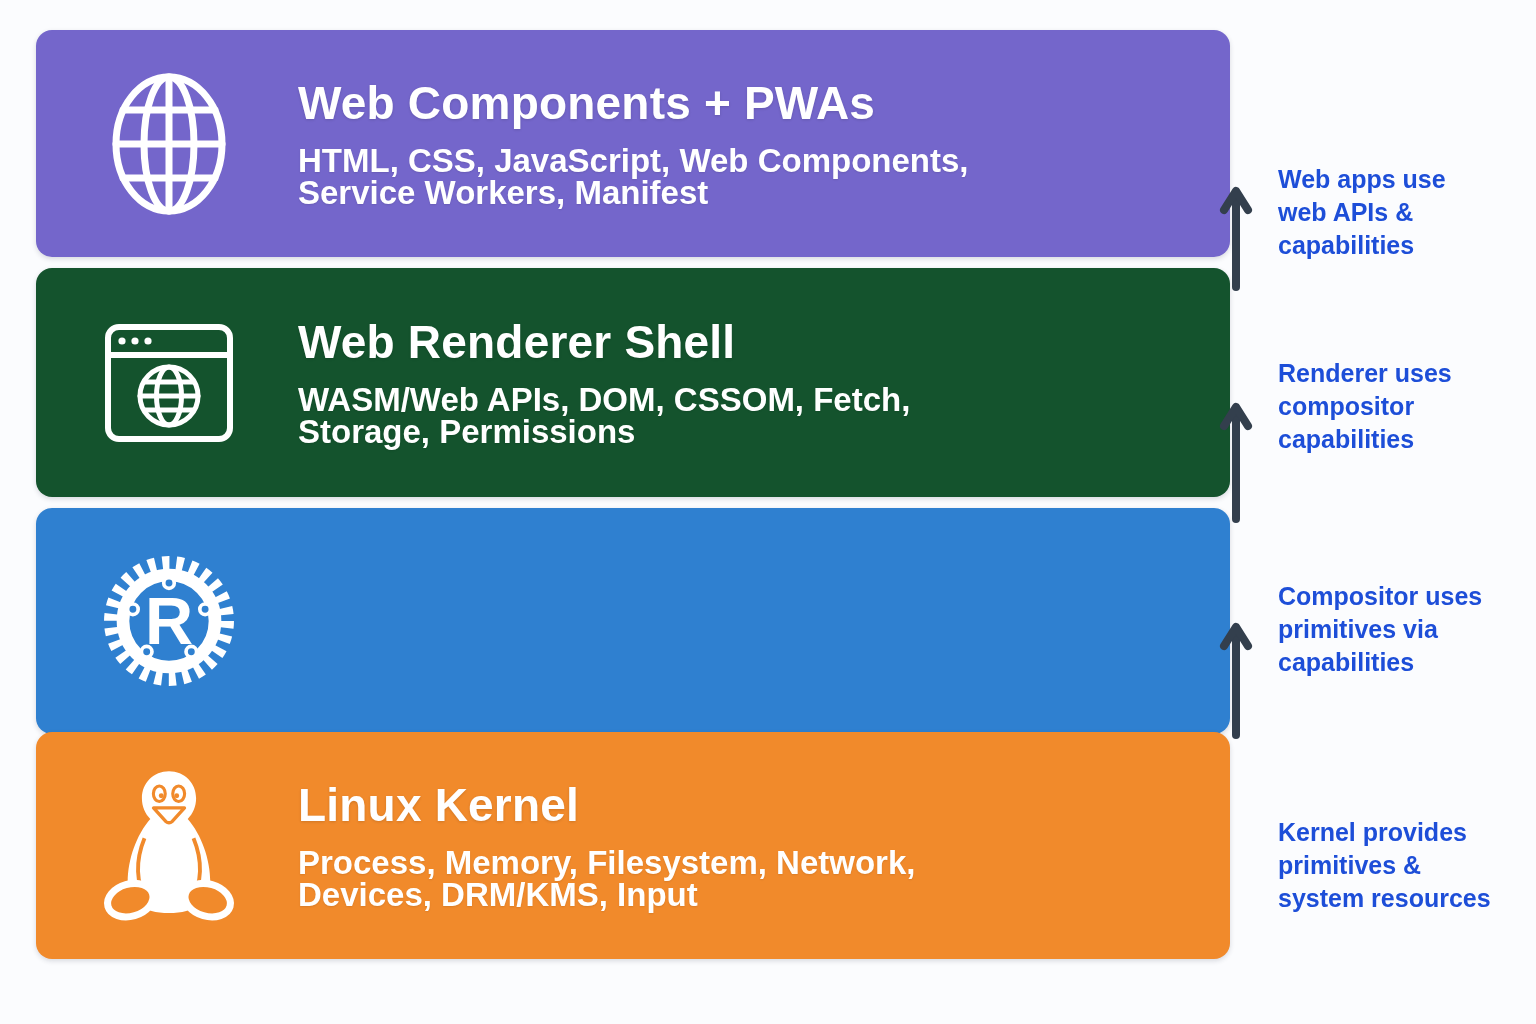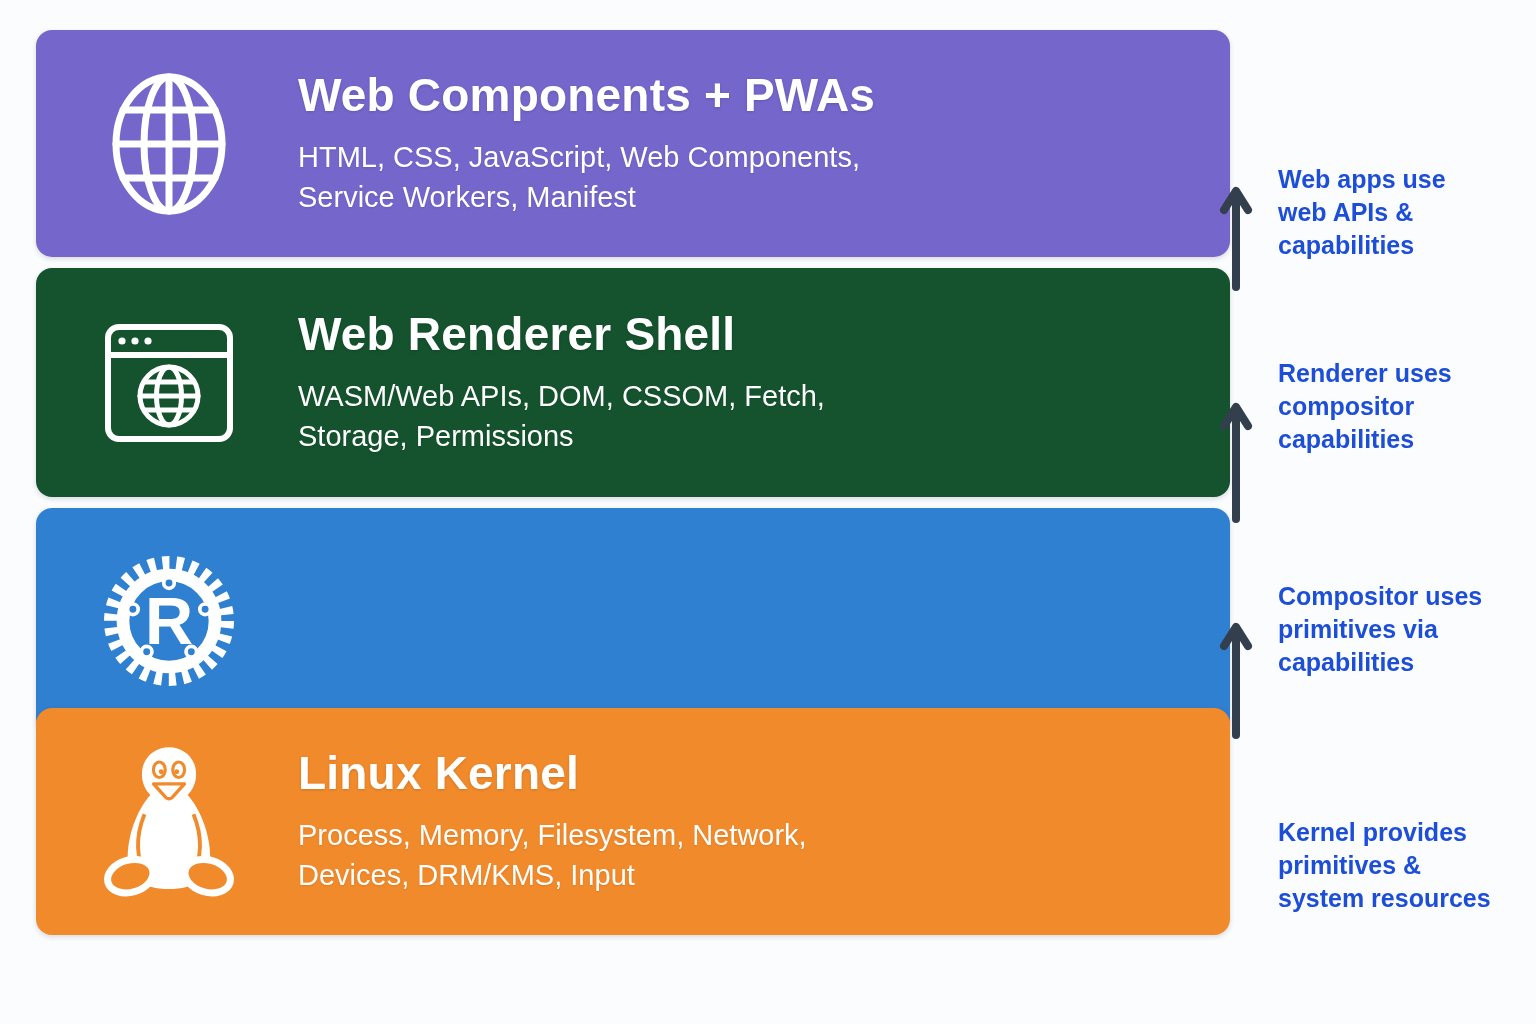--- a/index.html
+++ b/index.html
@@ -17,21 +17,21 @@
     width: 1154px;
     border-radius: 16px;
     display: flex;
     align-items: center;
     box-shadow: 0 2px 5px rgba(30,40,60,0.16);
     padding-left: 40px;
   }
   .layer-1 { top: 30px;  height: 227px; }
   .layer-2 { top: 268px; height: 229px; }
   .layer-3 { top: 508px; height: 226px; }
-  .layer-4 { top: 708px; height: 227px; }
+  .layer-4 { top: 732px; height: 227px; }
 
   .icon-cell {
     width: 186px;
     flex: 0 0 186px;
     display: flex;
     align-items: center;
     justify-content: center;
   }
   .text-cell { flex: 1; padding-left: 36px; padding-right: 20px; }
 
@@ -39,24 +39,25 @@
     color: #ffffff;
     font-size: 46px;
     font-weight: bold;
     letter-spacing: 0.2px;
     line-height: 1.1;
     margin: 0 0 16px 0;
     text-shadow: 0 1px 3px rgba(0,0,0,0.14);
   }
   .layer-subtitle {
     color: #ffffff;
-    font-size: 29px;
-    line-height: 40px;
+    font-size: 33px;
+    line-height: 32px;
     white-space: pre-line;
     text-shadow: 0 1px 2px rgba(0,0,0,0.10);
+    font-weight: bold;
   }
 
   .annotation {
     position: absolute;
     left: 1278px;
     width: 250px;
     color: #1d4ed8;
     font-size: 25px;
     font-weight: 600;
     line-height: 33px;

